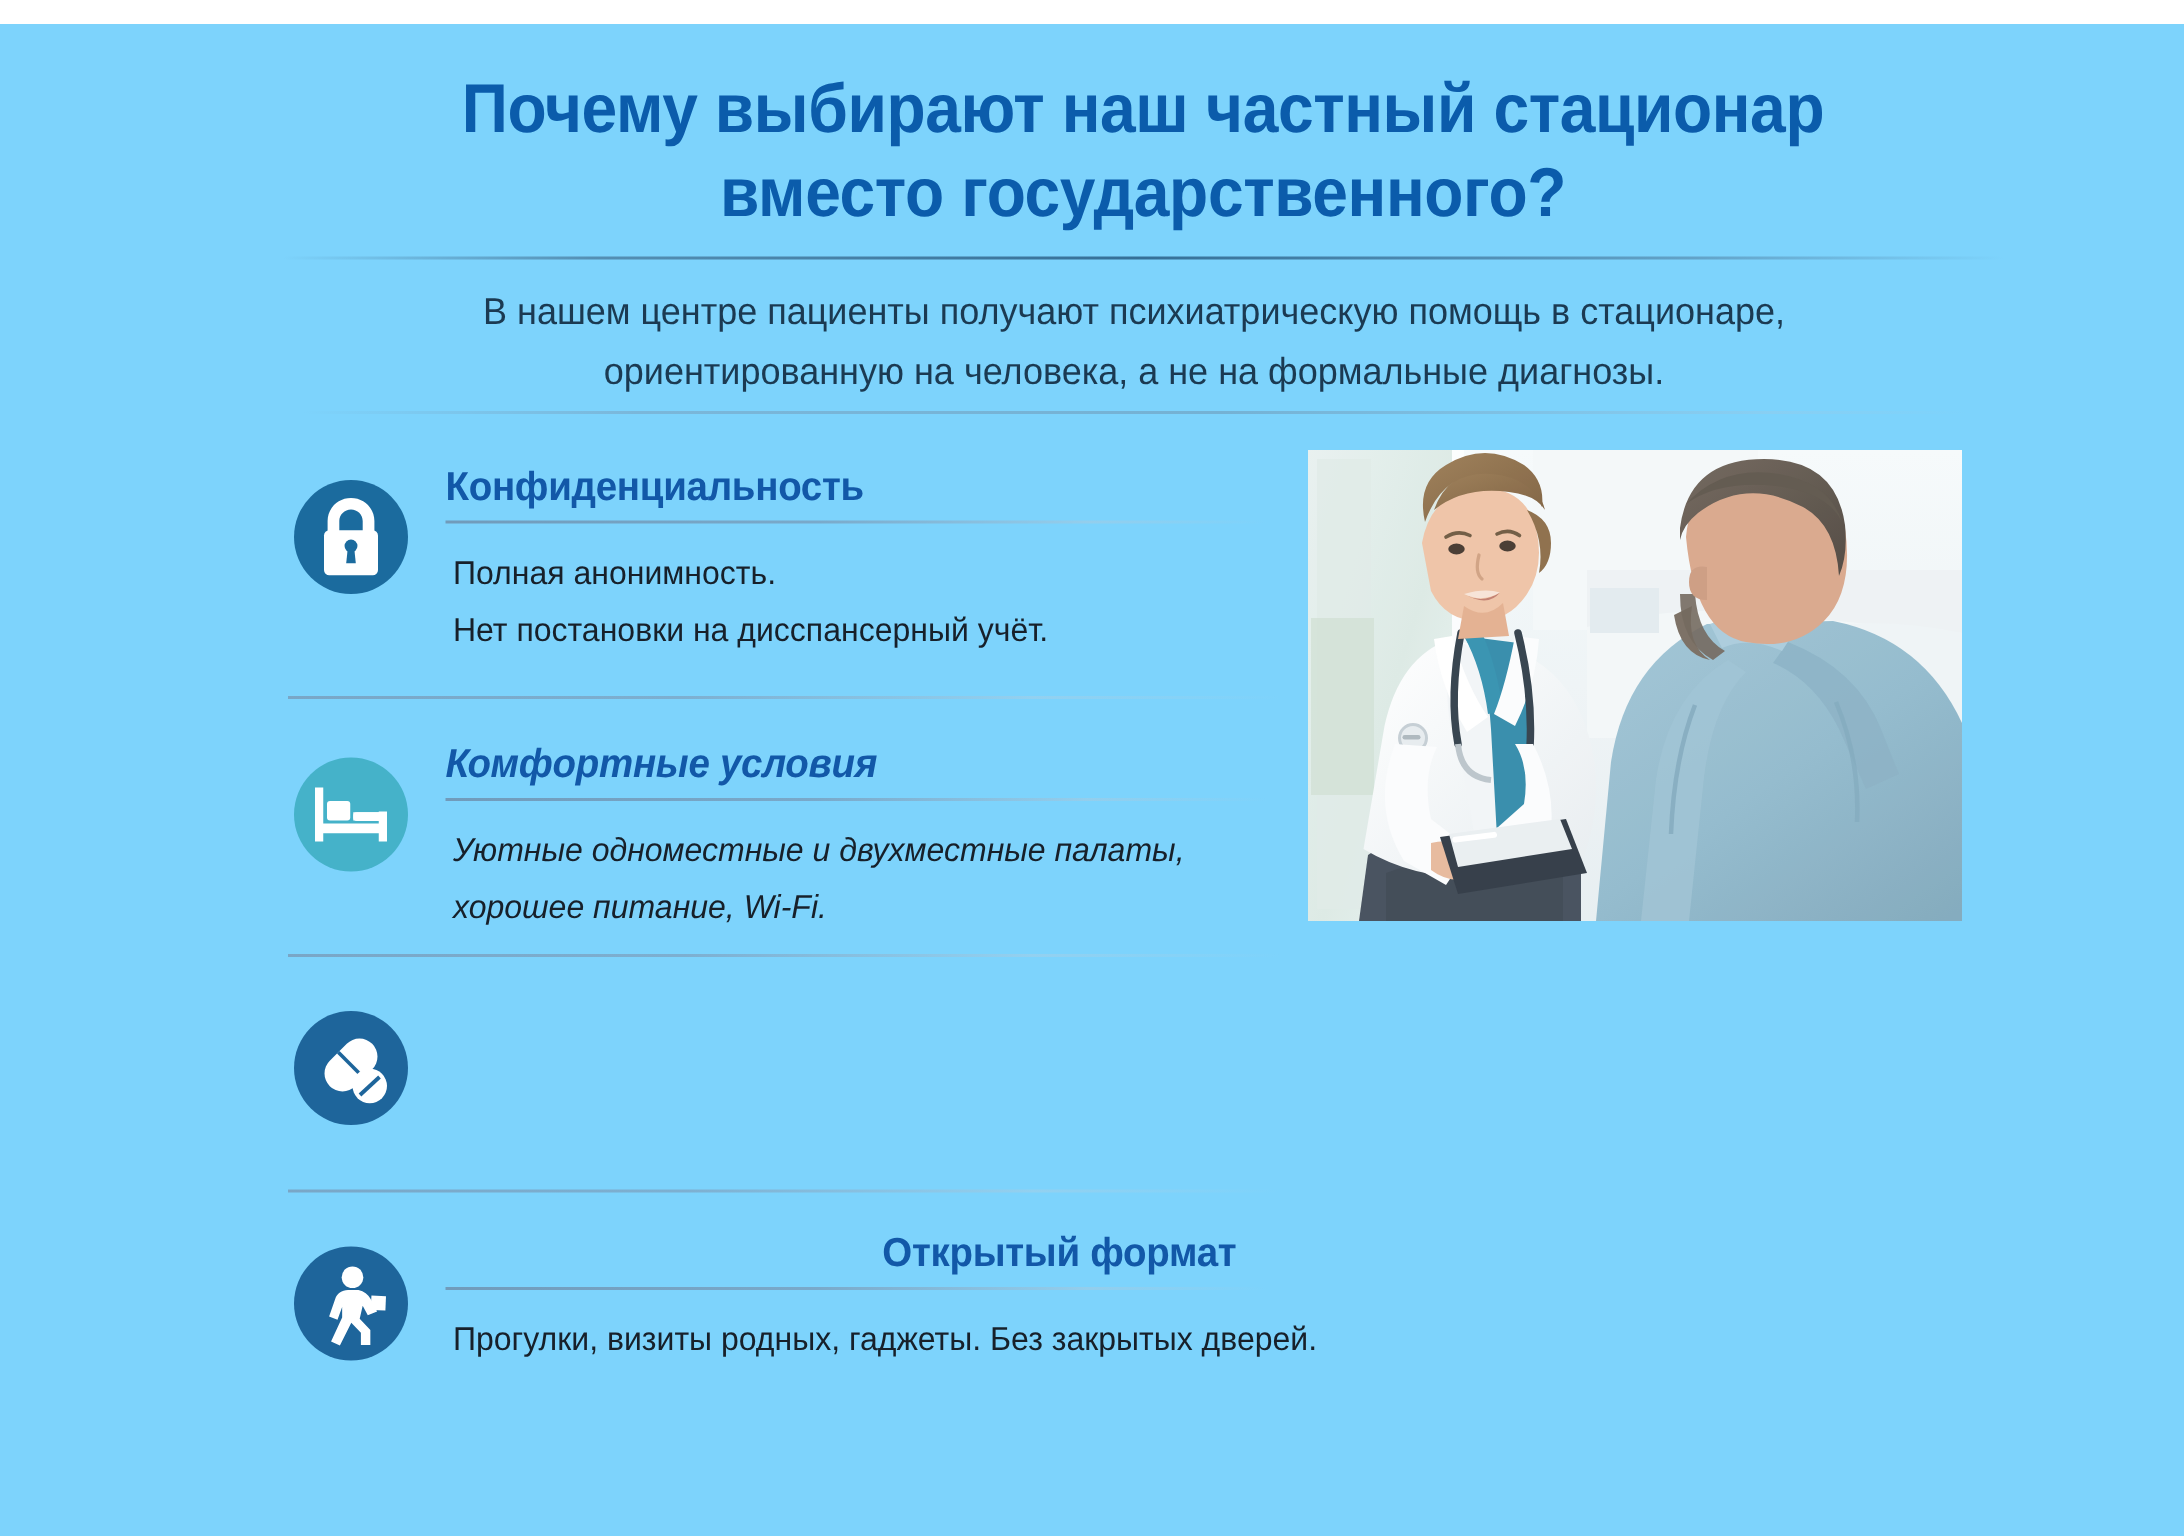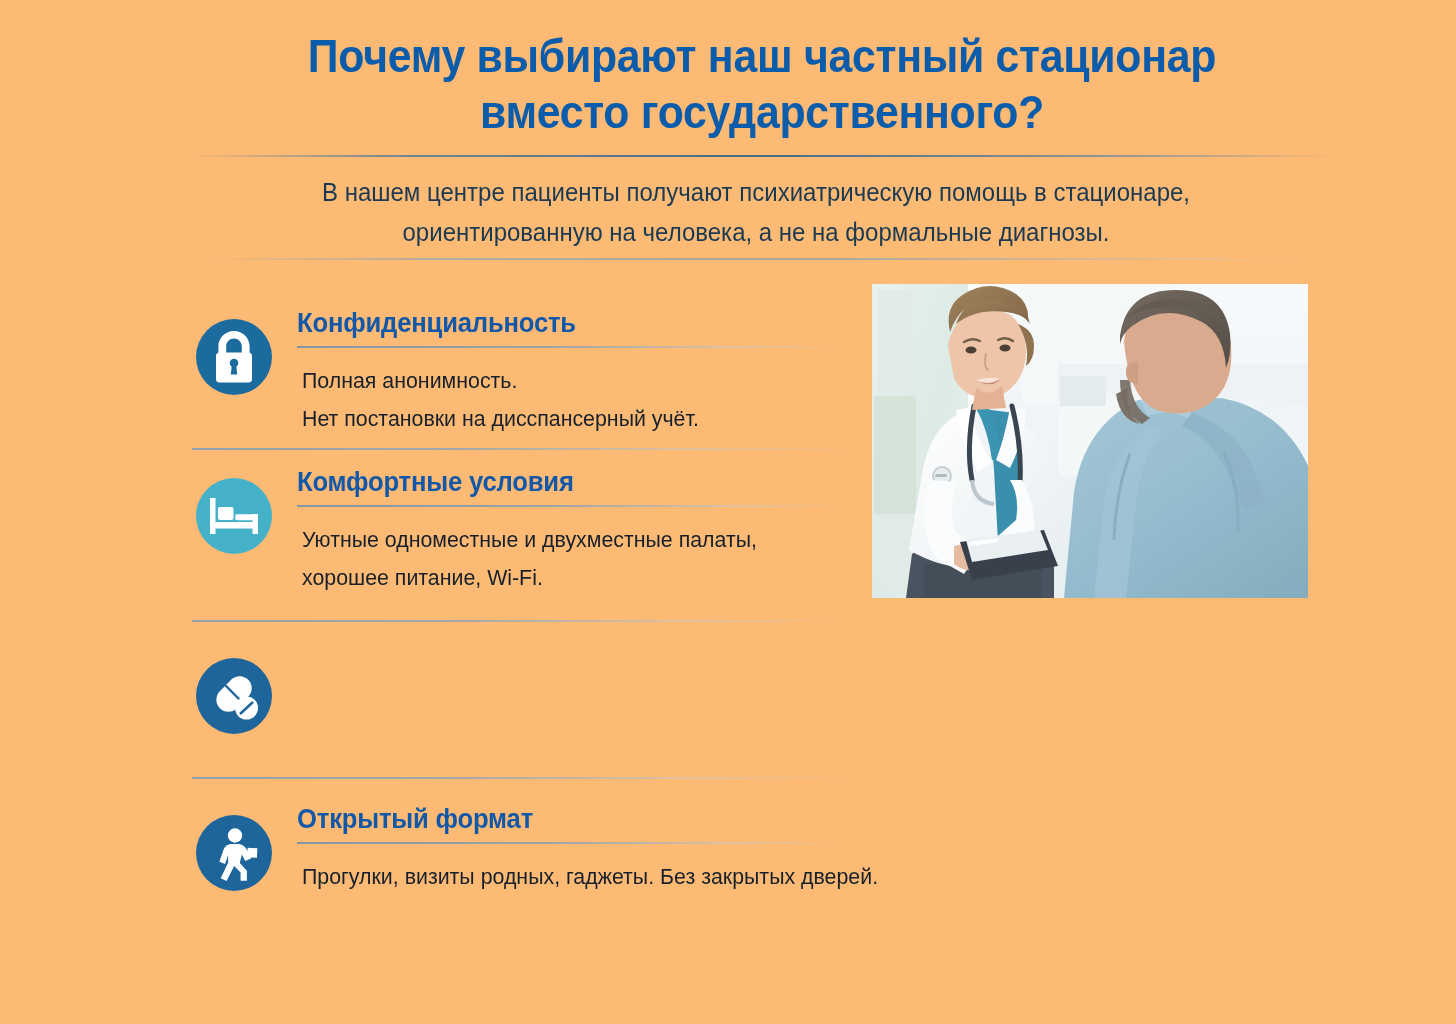--- a/index.html
+++ b/index.html
@@ -12,21 +12,22 @@
     height: 1024px;
     position: relative;
     overflow: hidden;
     font-family: "Liberation Sans", "DejaVu Sans", sans-serif;
     -webkit-font-smoothing: antialiased;
   }
 
   .slide {
     position: absolute;
     inset: 0;
-    background: #fdba74;
+    background: #7dd3fc;
+    margin-top: 16px;
   }
 
   
   .title-block {
     position: absolute;
     left: 188px;
     top: 28px;
     width: 1148px;
     text-align: center;
   }
@@ -90,24 +91,24 @@
     position: absolute;
     left: 192px;
     top: 290px;
     width: 660px;
   }
   .feature {
     position: absolute;
     left: 0;
     width: 660px;
   }
-  .f0 { top: 16px; }
-  .f1 { top: 175px; }
+  .f0 { top: 1px; }
+  .f1 { top: 186px; font-style: italic; }
   .f2 { top: 355px; }
-  .f3 { top: 512px; }
+  .f3 { top: 512px; text-align: right; }
 
   .feature .icon-wrap {
     position: absolute;
     left: 2px;
     top: 11px;
     width: 80px;
     height: 80px;
   }
   .feature .icon-wrap svg { display: block; width: 80px; height: 80px; }
 

